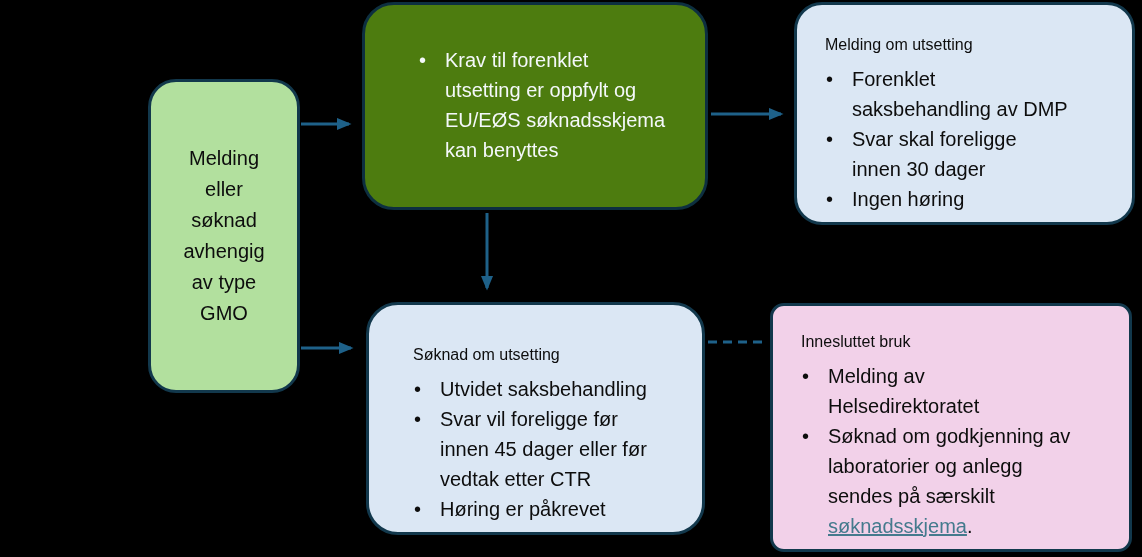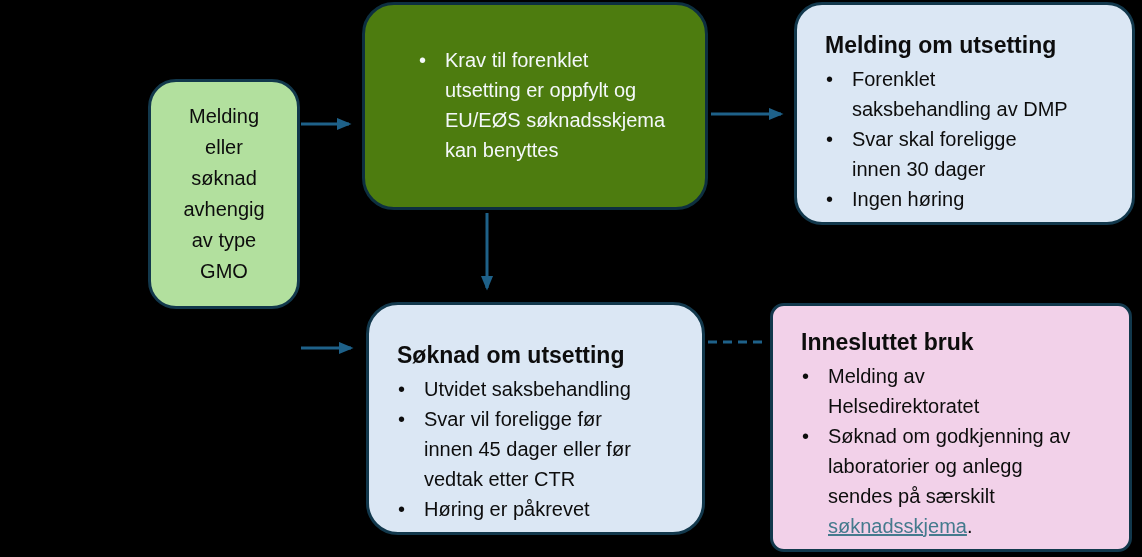--- a/index.html
+++ b/index.html
@@ -9,21 +9,21 @@
     background:#000000;
     font-family:"Liberation Sans", sans-serif;
     overflow:hidden;
   }
   .node{
     position:absolute;
     box-sizing:border-box;
     border:3px solid #12384c;
   }
   .node-green{
-    left:148px;top:79px;width:152px;height:230px;
+    left:148px;top:79px;width:152px;height:314px;
     background:#b2e09e;border-radius:28px;
     display:flex;align-items:center;justify-content:center;
   }
   .node-green .center-text{
     white-space:pre-line;text-align:center;
     font-size:20px;line-height:31px;color:#0d0d0d;
   }
   .node-teal{
     left:362px;top:2px;width:346px;height:208px;
     background:#4d7c0f;border-radius:32px;
@@ -31,31 +31,31 @@
     padding:40px 18px 0 28px;
   }
   .node-blue-top{
     left:794px;top:2px;width:341px;height:223px;
     background:#dbe7f4;border-radius:28px;
     padding:24px 16px 0 0;
   }
   .node-blue-bottom{
     left:366px;top:302px;width:339px;height:233px;
     background:#dbe7f4;border-radius:32px;
-    padding:34px 10px 0 0;
+    padding:34px 10px 0 16px;
   }
   .node-pink{
     left:770px;top:303px;width:362px;height:249px;
     background:#f2d1e9;border-radius:14px;
     padding:20px 12px 0 0;
   }
   .node{padding-box:border-box;}
   .box-title{
     margin:0 14px 3px 28px;
-    font-size:23px;font-weight:bold;line-height:32px;
+    font-size:16px;font-weight:normal;line-height:32px;
     color:#0d0d0d;letter-spacing:0;
   }
   ul.bullets{
     margin:0;padding:0 0 0 28px;list-style:none;
   }
   ul.bullets li{
     position:relative;
     padding-left:27px;
     white-space:pre-line;
     font-size:20px;line-height:30px;color:#0d0d0d;

